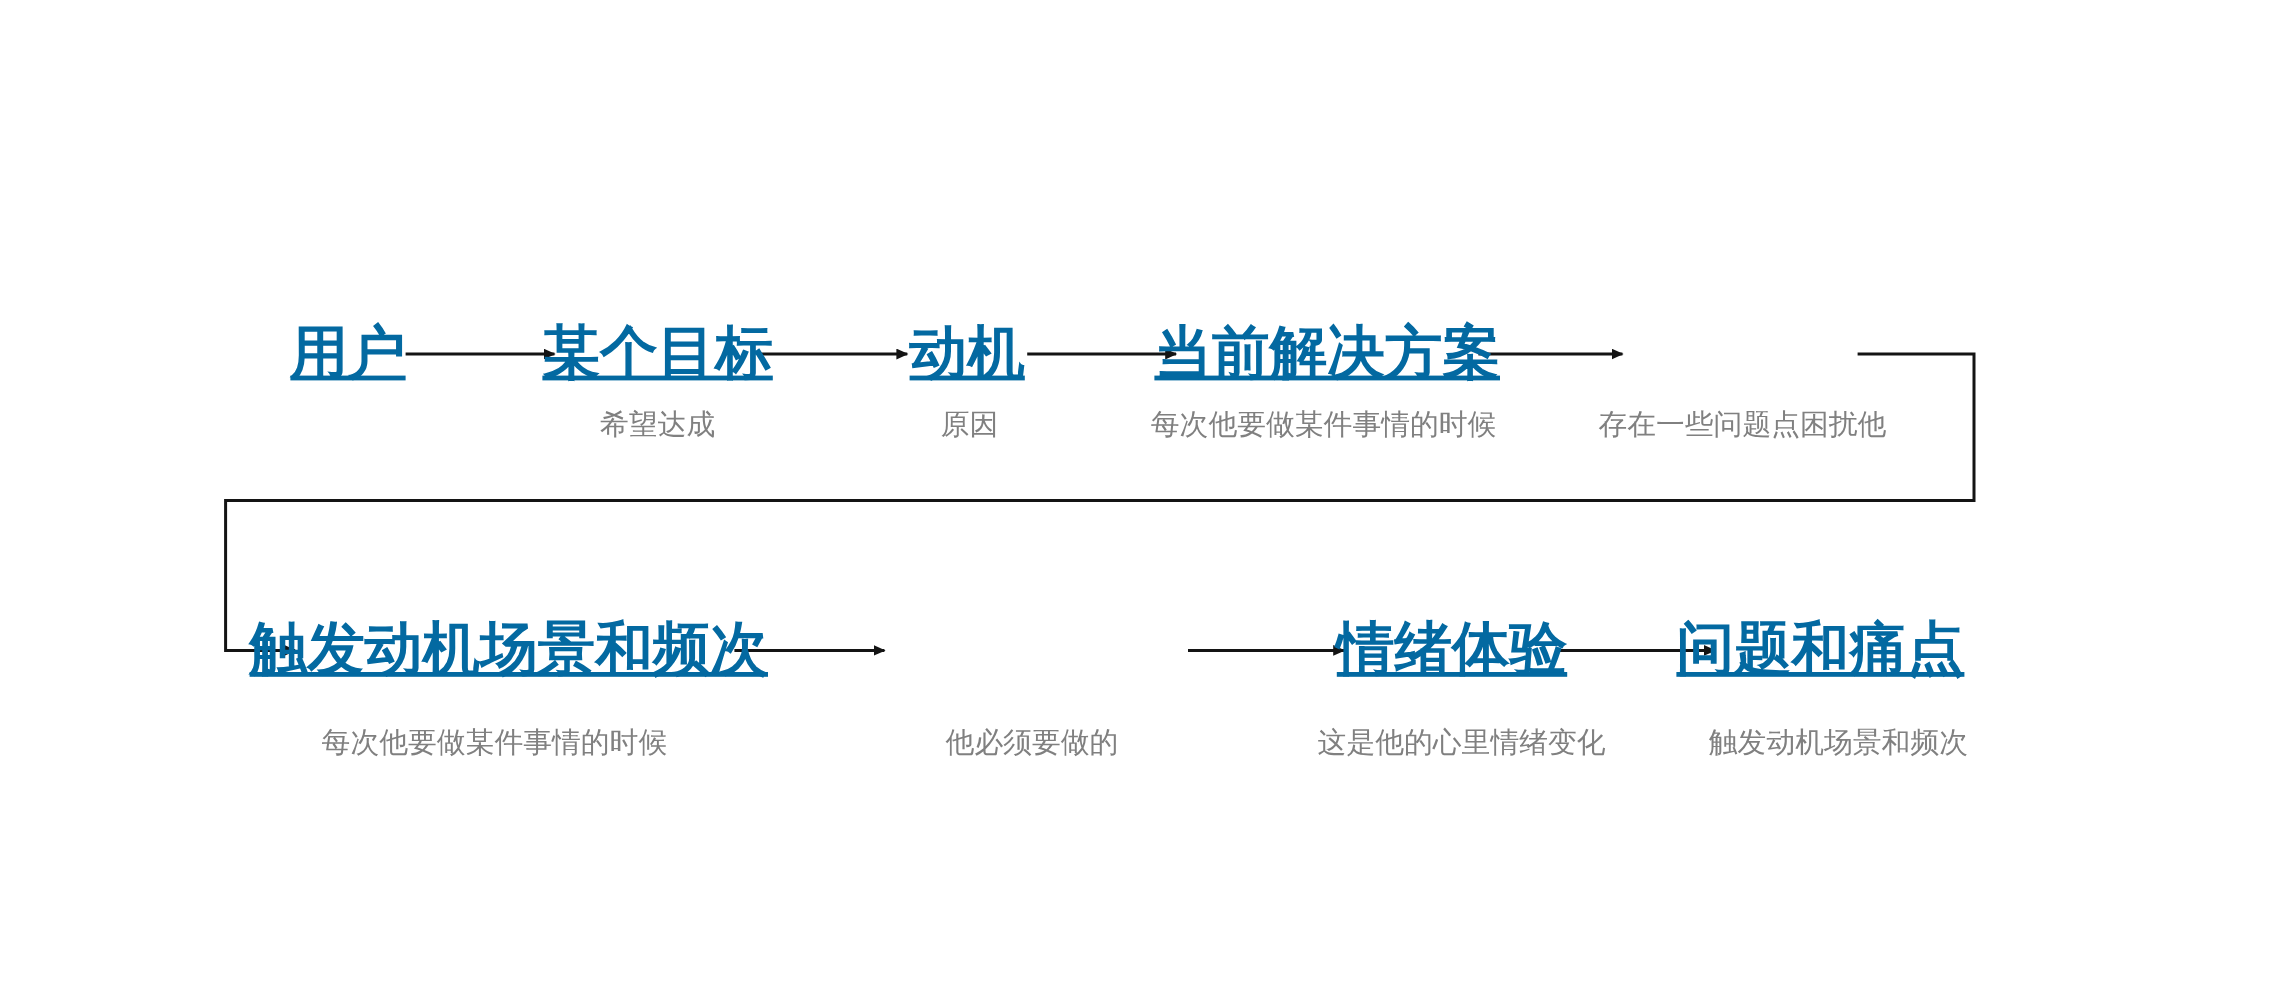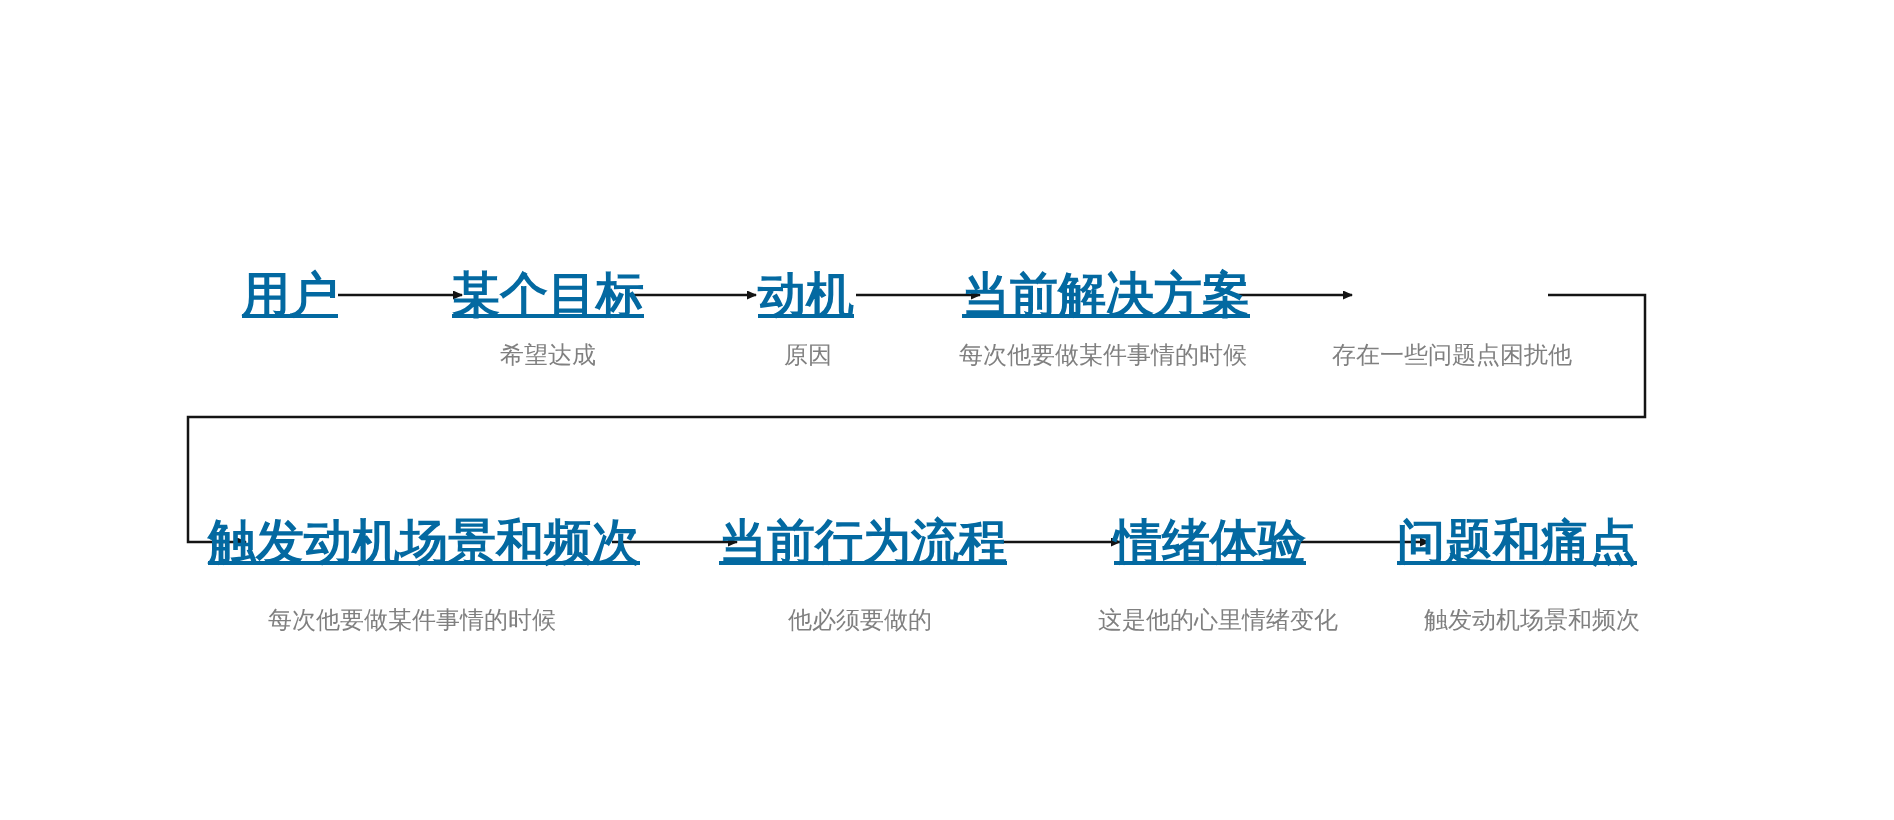--- a/index.html
+++ b/index.html
@@ -78,21 +78,20 @@
   <div class="node-label" style="left:548px;  top:295px">某个目标</div>
   <div class="node-label" style="left:806px;  top:295px">动机</div>
   <div class="node-label" style="left:1106px; top:295px">当前解决方案</div>
 
   <div class="node-note" style="left:548px;  top:355px">希望达成</div>
   <div class="node-note" style="left:808px;  top:355px">原因</div>
   <div class="node-note" style="left:1103px; top:355px">每次他要做某件事情的时候</div>
   <div class="node-note" style="left:1452px; top:355px">存在一些问题点困扰他</div>
 
   <div class="node-label" style="left:424px;  top:542px">触发动机场景和频次</div>
-  <div class="node-label" style="left:863px;  top:542px">当前行为流程</div>
   <div class="node-label" style="left:1210px; top:542px">情绪体验</div>
   <div class="node-label" style="left:1517px; top:542px">问题和痛点</div>
 
   <div class="node-note" style="left:412px;  top:620px">每次他要做某件事情的时候</div>
   <div class="node-note" style="left:860px;  top:620px">他必须要做的</div>
   <div class="node-note" style="left:1218px; top:620px">这是他的心里情绪变化</div>
   <div class="node-note" style="left:1532px; top:620px">触发动机场景和频次</div>
 
 </div>
 

